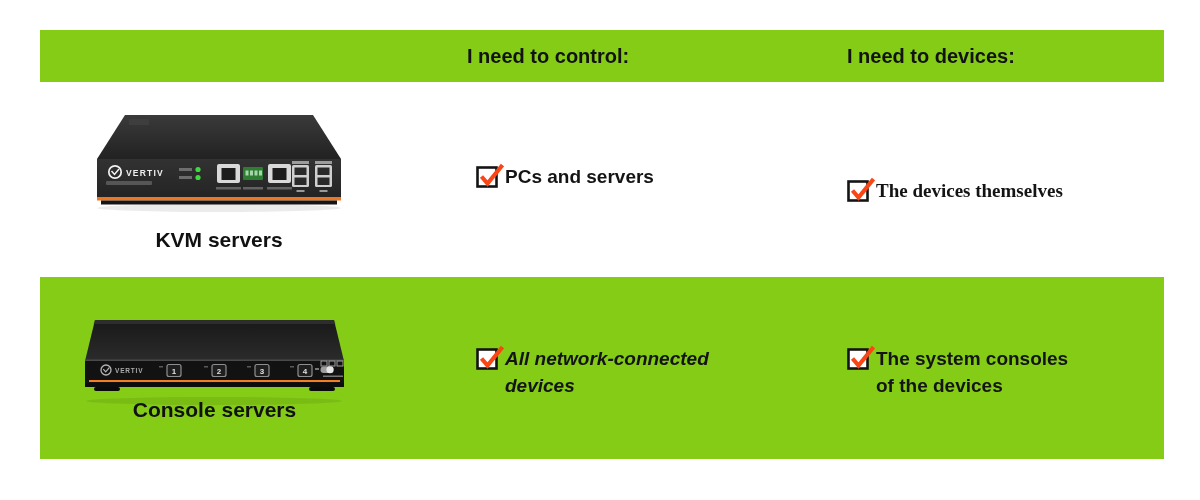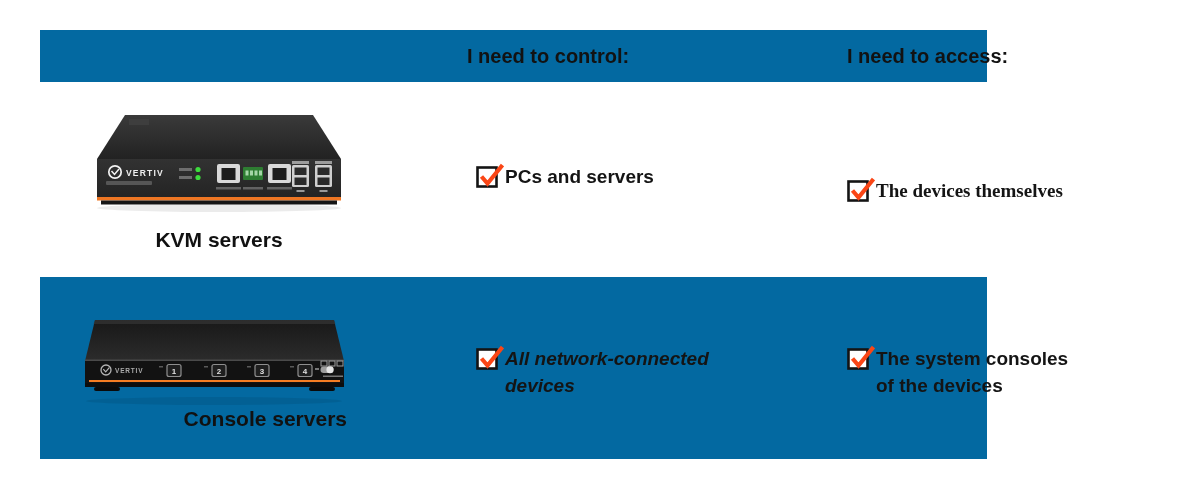--- a/index.html
+++ b/index.html
@@ -1,20 +1,20 @@
 <!DOCTYPE html>
 <html><head>
 <meta charset="utf-8">
 <style>
   html,body{margin:0;padding:0;background:#ffffff;}
   .page{
     position:relative;width:1200px;height:500px;background:#ffffff;overflow:hidden;
     font-family:"Liberation Sans",sans-serif;color:#141414;
   }
-  .band{position:absolute;left:40px;width:947px;background:#0369a1;}
+  .band{position:absolute;left:40px;width:1124px;background:#84cc16;}
   .band.header{top:30px;height:52px;}
   .band.row2{top:277px;height:182px;}
   .hcell{
     position:absolute;top:0;height:52px;display:flex;align-items:center;
     font-size:20px;font-weight:700;color:#121212;white-space:nowrap;
   }
   .hcell.control{left:427px;}
   .hcell.access{left:807px;}
   .item{position:absolute;display:flex;align-items:flex-start;gap:1px;}
   .item .cb{flex:0 0 auto;margin-top:0;}
@@ -28,30 +28,30 @@
   .item.r1c3{left:847px;top:177px;font-family:Liberation Serif, serif;}
   .item.r2c2{left:476px;top:345px;font-style:italic;}
   .item.r2c3{left:847px;top:345px;}
   .device{position:absolute;}
   .device.kvm{left:95px;top:111px;}
   .device.console{left:82px;top:317px;}
   .device-label{
     position:absolute;text-align:center;font-size:21px;font-weight:600;color:#111111;
   }
   .device-label.kvm{left:95px;top:228px;width:248px;}
-  .device-label.console{left:82px;top:407px;width:265px;text-align:right;}
+  .device-label.console{left:82px;top:398px;width:265px;}
 </style>
 </head>
 <body>
 
 <div class="page">
 
   <div class="band header">
     <div class="hcell control">I need to control:</div>
-    <div class="hcell access">I need to access:</div>
+    <div class="hcell access">I need to devices:</div>
   </div>
 
   <div class="band row2"></div>
 
   <svg class="device kvm" width="248" height="102" viewBox="0 0 248 102">
     <defs>
       <linearGradient id="lidg" x1="0" y1="0" x2="0" y2="1">
         <stop offset="0" stop-color="#3a3a3a"></stop>
           <stop offset="1" stop-color="#222222"></stop>
       </linearGradient>

